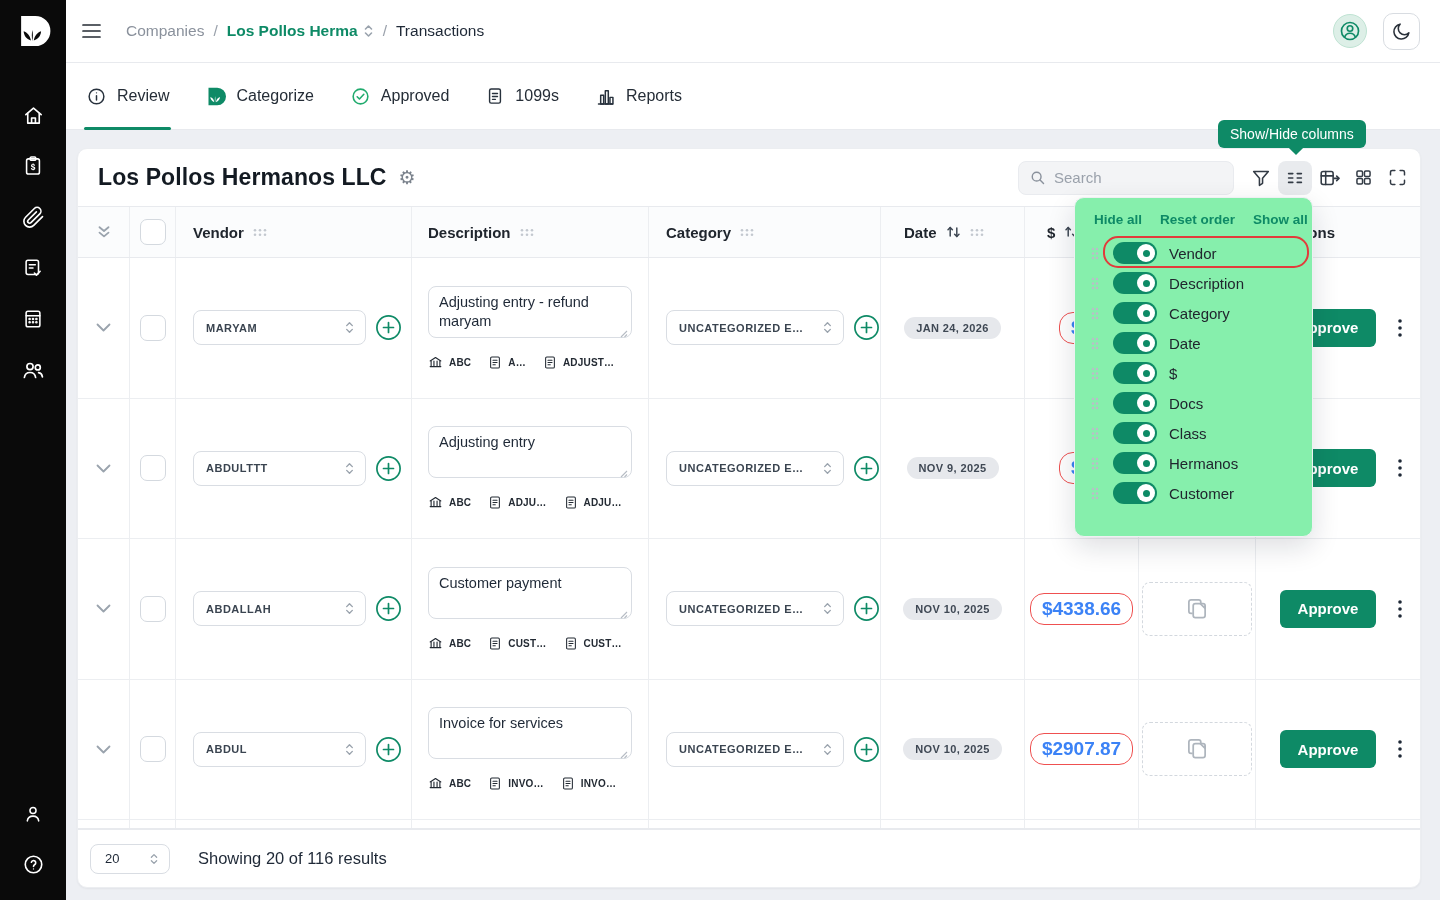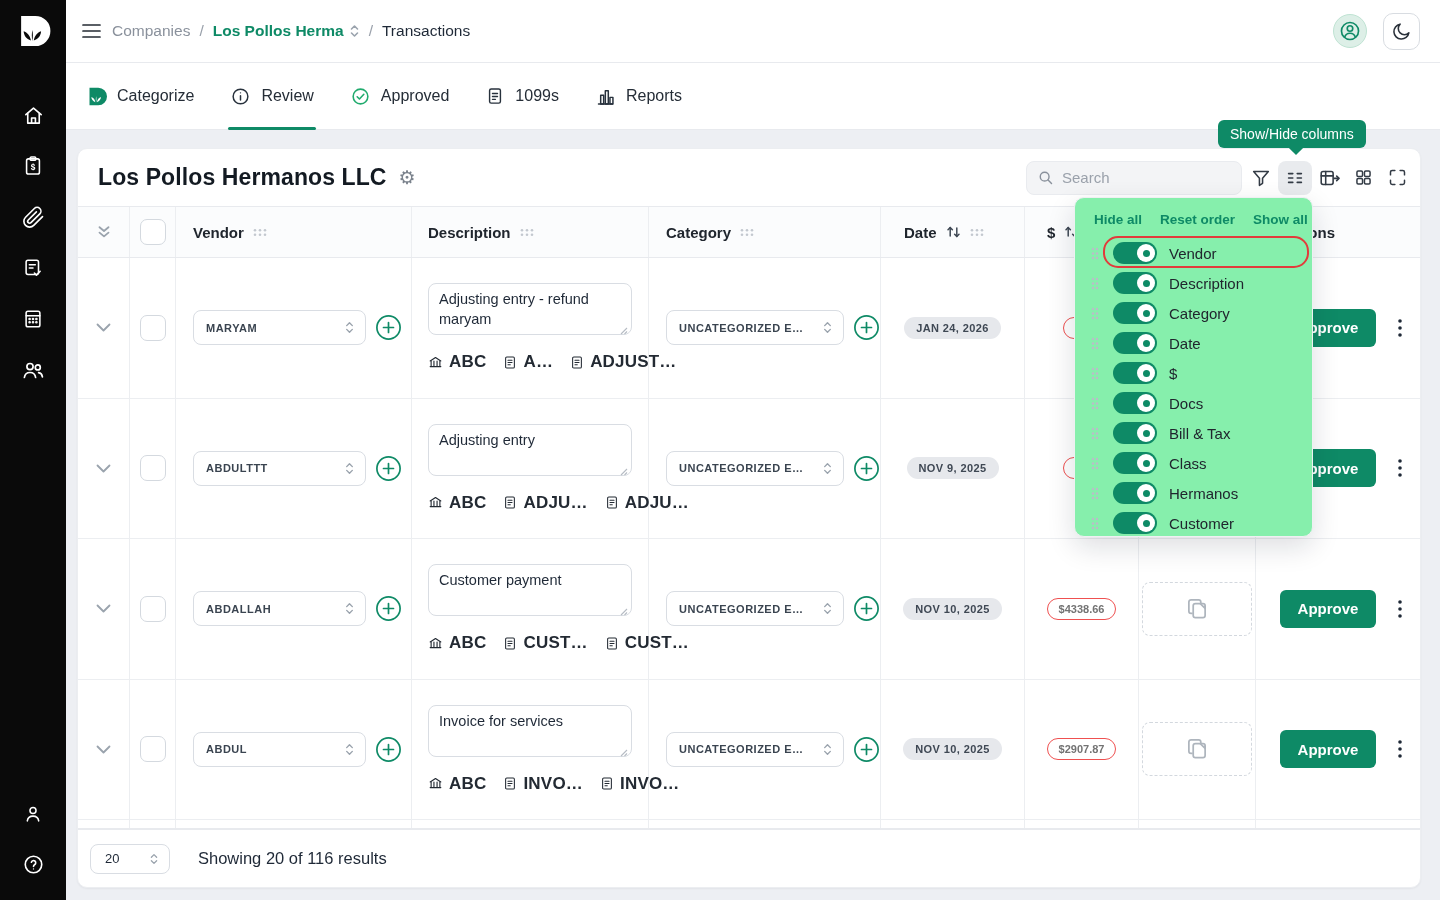--- a/index.html
+++ b/index.html
@@ -20,21 +20,21 @@
   .side-nav { margin-top:52px; display:flex; flex-direction:column; gap:27px; align-items:center; }
   .side-icon { width:24px; height:24px; display:flex; align-items:center; justify-content:center; cursor:pointer; }
   .side-bottom { margin-top:auto; margin-bottom:24px; display:flex; flex-direction:column; gap:26px; align-items:center; }
 
   
   .topbar {
     position:absolute; left:66px; top:0; width:1374px; height:63px; background:#fff;
     border-bottom:1px solid #e8eaee; display:flex; align-items:center; z-index:30;
   }
   .hamburger { margin-left:11px; width:28px; height:28px; display:flex; align-items:center; justify-content:center; cursor:pointer; }
-  .breadcrumb { display:flex; align-items:center; margin-left:7px; font-size:15.5px; gap:9px; }
+  .breadcrumb { display:flex; align-items:center; margin-left:21px; font-size:15.5px; gap:9px; }
   .bc-muted { color:#8a919c; }
   .bc-sep { color:#9aa1ab; }
   .bc-company { display:flex; align-items:center; gap:5px; cursor:pointer; }
   .bc-company .name { color:#0E8A66; font-weight:700; max-width:148px; overflow:hidden; white-space:nowrap; }
   .bc-page { color:#1f2937; }
   .topbar-right { margin-left:auto; display:flex; align-items:center; gap:16px; margin-right:20px; }
   .avatar-btn {
     width:34px; height:34px; border-radius:50%; background:#ddefe7; border:1.5px solid #bfe3d3;
     display:flex; align-items:center; justify-content:center; cursor:pointer;
   }
@@ -60,21 +60,21 @@
     display:flex; flex-direction:column; z-index:10;
   }
 
   
   .card-head { height:57px; display:flex; align-items:center; padding:0 6px 0 20px; flex:0 0 auto; }
   .card-title { font-size:23px; font-weight:700; color:#131a22; letter-spacing:.1px; }
   .gear { margin-left:12px; font-size:19px; color:#7a828c; cursor:pointer; line-height:1; }
   .head-right { margin-left:auto; display:flex; align-items:center; }
   .search-box {
     width:216px; height:34px; background:#f3f4f6; border:1px solid #e9ebef; border-radius:8px;
-    display:flex; align-items:center; padding:0 10px; margin-right:2px;
+    display:flex; align-items:center; padding:0 10px; margin-right:10px;
   }
   .search-box input {
     border:none; outline:none; background:transparent; margin-left:8px; width:160px;
     font-size:15px; color:#1f2937; font-family:"Liberation Sans",sans-serif;
   }
   .search-box input::placeholder { color:#9aa1ab; }
   .tool-btn { width:34px; height:34px; border-radius:8px; display:flex; align-items:center; justify-content:center; cursor:pointer; }
   .tool-btn.active { background:#e9ebee; }
 
   
@@ -108,31 +108,31 @@
   .desc-stack { display:flex; flex-direction:column; }
   .desc-wrap { position:relative; width:204px; }
   .desc-input {
     width:204px; height:52px; border:1px solid #d9dde3; border-radius:8px; background:#fff;
     padding:6px 10px; font-size:14.5px; line-height:1.35; color:#1f2937; resize:none; outline:none;
     font-family:"Liberation Sans",sans-serif; overflow:hidden;
   }
   .resize-corner { position:absolute; right:4px; bottom:4px; pointer-events:none; }
   .chips { display:flex; gap:17px; margin-top:13px; align-items:center; }
   .chip { display:flex; align-items:center; gap:6px; cursor:pointer; }
-  .chip .chip-label { font-size:17px; font-weight:700; color:#232a33; letter-spacing:.2px; }
+  .chip .chip-label { font-size:10px; font-weight:700; color:#232a33; letter-spacing:.2px; }
   .td.c-cat { padding-left:17px; }
   .td.c-cat .selectbox { width:204px; }
 
   .date-pill {
     background:#e6e8ec; border-radius:12px; padding:5px 12px; font-size:11px; font-weight:700;
     color:#3f4854; letter-spacing:.4px; white-space:nowrap;
   }
   .amount-pill {
-    border:1.6px solid #ef5050; color:#737373; border-radius:14px; padding:4px 11px;
-    font-size:11px; font-weight:600; background:#fff; white-space:nowrap;
+    border:1.6px solid #ef5050; color:#3b82f6; border-radius:14px; padding:4px 11px;
+    font-size:19px; font-weight:600; background:#fff; white-space:nowrap;
   }
   .docs-drop {
     width:110px; height:54px; border:1.6px dashed #d3d8de; border-radius:8px;
     display:flex; align-items:center; justify-content:center; cursor:pointer;
   }
   .td.c-actions { padding-left:24px; gap:14px; }
   .approve-btn {
     width:96px; height:38px; border:none; border-radius:6px; background:#0E8A66; color:#fff;
     font-size:15px; font-weight:600; cursor:pointer; font-family:"Liberation Sans",sans-serif;
   }
@@ -284,33 +284,33 @@
     </span>
     <span class="theme-btn">
       <svg width="21" height="21" viewBox="0 0 24 24" fill="none" stroke="#2a313a" stroke-width="1.8" stroke-linecap="round" stroke-linejoin="round">
           <path d="M20.4 13.6A8.6 8.6 0 1 1 10.4 3.6a6.9 6.9 0 0 0 10 10z"></path>
         </svg>
     </span>
   </div>
 </header>
 
 <nav class="tabbar">
-  <div class="tab">
-    <svg width="21" height="21" viewBox="0 0 48 48">
-      <path fill="#0E8A66" fill-rule="evenodd" d="M8 4h20a18 18 0 0 1 0 40H8V4zm15.2 33.5c-.9-5.6-.9-9.1 0-13.9.9 4.8.9 8.3 0 13.9zm-1.8-.6c-6-2.3-8.8-5.8-9.2-11.6 4.7 1.7 8 5.3 9.2 11.6zm3.6 0c1.2-6.3 4.5-9.9 9.2-11.6-.4 5.8-3.2 9.3-9.2 11.6z"></path>
-    </svg>
-    <span>Categorize</span>
-  </div>
   <div class="tab active">
     <svg width="21" height="21" viewBox="0 0 24 24" fill="none" stroke="#27313c" stroke-width="1.7" stroke-linecap="round">
         <circle cx="12" cy="12" r="8.4"></circle>
         <path d="M12 11v5"></path>
         <circle cx="12" cy="7.8" r="0.8" fill="#27313c" stroke="none"></circle>
       </svg>
     <span>Review</span>
+  </div>
+  <div class="tab">
+    <svg width="21" height="21" viewBox="0 0 48 48">
+      <path fill="#0E8A66" fill-rule="evenodd" d="M8 4h20a18 18 0 0 1 0 40H8V4zm15.2 33.5c-.9-5.6-.9-9.1 0-13.9.9 4.8.9 8.3 0 13.9zm-1.8-.6c-6-2.3-8.8-5.8-9.2-11.6 4.7 1.7 8 5.3 9.2 11.6zm3.6 0c1.2-6.3 4.5-9.9 9.2-11.6-.4 5.8-3.2 9.3-9.2 11.6z"></path>
+    </svg>
+    <span>Categorize</span>
   </div>
   <div class="tab">
     <svg width="21" height="21" viewBox="0 0 24 24" fill="none" stroke="#21AB6E" stroke-width="1.8" stroke-linecap="round" stroke-linejoin="round">
         <circle cx="12" cy="12" r="8.4"></circle>
         <path d="M8.2 12.3l2.6 2.6 5-5.4"></path>
       </svg>
     <span>Approved</span>
   </div>
   <div class="tab">
     <svg width="20" height="20" viewBox="0 0 24 24" fill="none" stroke="#27313c" stroke-width="1.7" stroke-linecap="round">
@@ -1008,64 +1008,48 @@
             <circle cx="6" cy="2" r="1.2"></circle>
             <circle cx="2" cy="6.5" r="1.2"></circle>
             <circle cx="6" cy="6.5" r="1.2"></circle>
             <circle cx="2" cy="11" r="1.2"></circle>
             <circle cx="6" cy="11" r="1.2"></circle>
           </g>
         </svg>
       <span class="toggle">
           <span class="knob"></span>
         </span>
-      <span class="col-label">Bill &amp; Tax</span>
+      <span class="col-label">Class</span>
     </div>
     <div class="col-item">
       <svg class="drag-handle" width="8" height="13" viewBox="0 0 8 13">
           <g fill="#b9bec7">
             <circle cx="2" cy="2" r="1.2"></circle>
             <circle cx="6" cy="2" r="1.2"></circle>
             <circle cx="2" cy="6.5" r="1.2"></circle>
             <circle cx="6" cy="6.5" r="1.2"></circle>
             <circle cx="2" cy="11" r="1.2"></circle>
             <circle cx="6" cy="11" r="1.2"></circle>
           </g>
         </svg>
       <span class="toggle">
           <span class="knob"></span>
         </span>
-      <span class="col-label">Class</span>
+      <span class="col-label">Hermanos</span>
     </div>
     <div class="col-item">
       <svg class="drag-handle" width="8" height="13" viewBox="0 0 8 13">
           <g fill="#b9bec7">
             <circle cx="2" cy="2" r="1.2"></circle>
             <circle cx="6" cy="2" r="1.2"></circle>
             <circle cx="2" cy="6.5" r="1.2"></circle>
             <circle cx="6" cy="6.5" r="1.2"></circle>
             <circle cx="2" cy="11" r="1.2"></circle>
             <circle cx="6" cy="11" r="1.2"></circle>
           </g>
         </svg>
       <span class="toggle">
           <span class="knob"></span>
         </span>
-      <span class="col-label">Hermanos</span>
-    </div>
-    <div class="col-item">
-      <svg class="drag-handle" width="8" height="13" viewBox="0 0 8 13">
-          <g fill="#b9bec7">
-            <circle cx="2" cy="2" r="1.2"></circle>
-            <circle cx="6" cy="2" r="1.2"></circle>
-            <circle cx="2" cy="6.5" r="1.2"></circle>
-            <circle cx="6" cy="6.5" r="1.2"></circle>
-            <circle cx="2" cy="11" r="1.2"></circle>
-            <circle cx="6" cy="11" r="1.2"></circle>
-          </g>
-        </svg>
-      <span class="toggle">
-          <span class="knob"></span>
-        </span>
       <span class="col-label">Customer</span>
     </div>
   </div>
 </div>
 
 </body></html>

